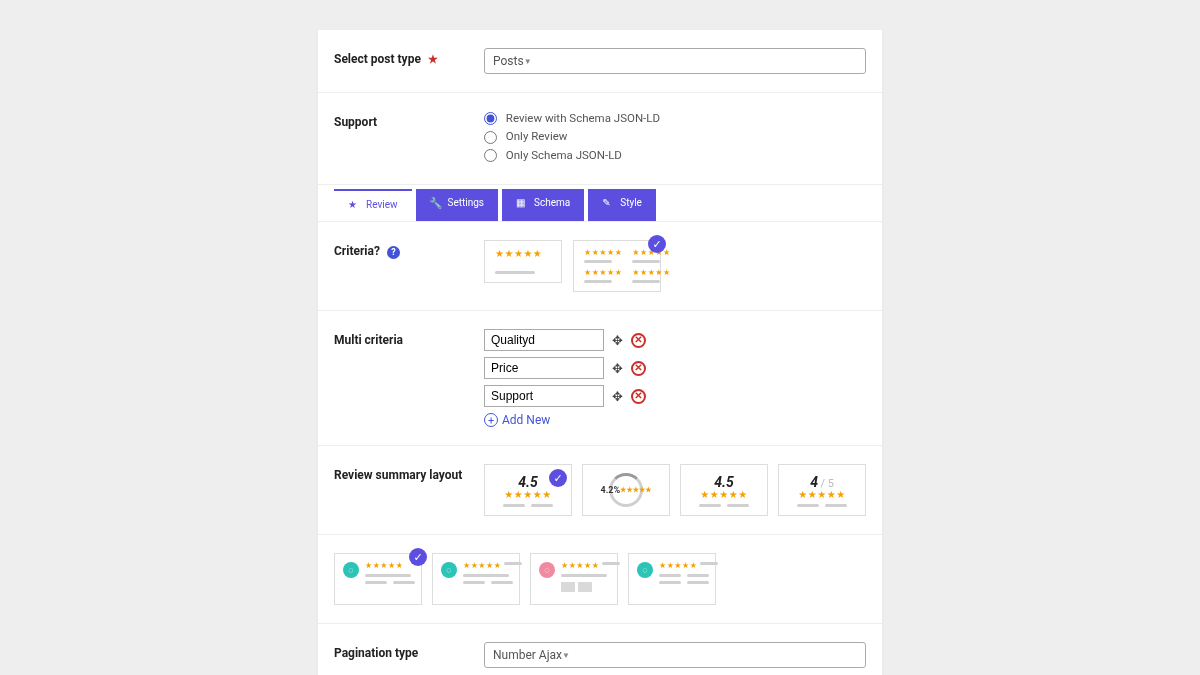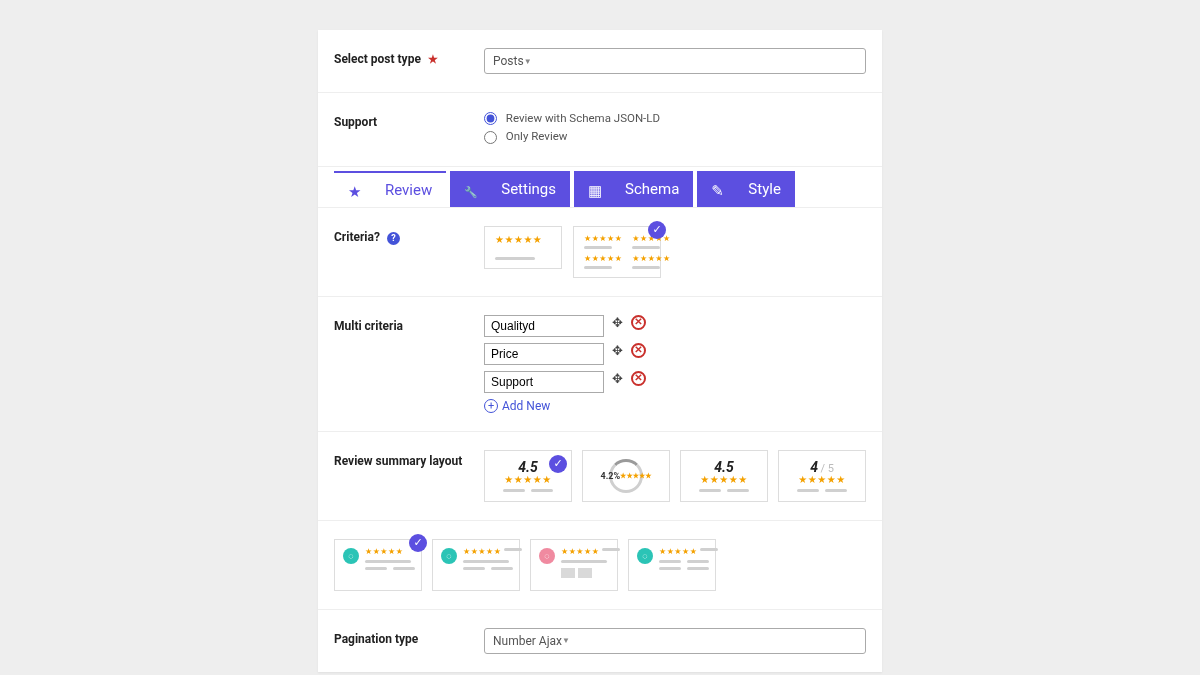--- a/index.html
+++ b/index.html
@@ -30,22 +30,22 @@
     position:relative; display:flex; align-items:center; justify-content:flex-start;
   }
   .select::after { content:"▼"; font-size:8px; color:#888; }
 
   .radio-group label { display:block; color:#555; font-size:11.5px; margin-bottom:4px; cursor:pointer; }
   .radio-group input { accent-color:#4353d8; margin-right:6px; vertical-align:middle; }
 
   
   .tabs { display:flex; padding: 0 0 0 16px; border-bottom:1px solid #eee; }
   .tab {
-    display:flex; align-items:center; gap:23px;
-    padding: 8px 14px; font-size:15px; cursor:pointer;
+    display:flex; gap:4px;
+    padding: 8px 14px; font-size:10px; cursor:pointer;
     background:#5c4fe0; color:#fff; margin-right:4px;
   }
   .tab.active { background:#fff; color:#5c4fe0; border-top:2px solid #5c4fe0; }
   .tab .ico { width:14px; height:14px; }
   .ico-star::before { content:"★"; }
   .ico-wrench::before { content:"🔧"; font-size:11px; }
   .ico-table::before { content:"▦"; }
   .ico-brush::before { content:"✎"; }
 
   
@@ -59,21 +59,21 @@
     display:flex; align-items:center; justify-content:center; font-size:11px;
   }
   .stars { color:#f4a100; font-size:10px; letter-spacing:0.5px; line-height:1; }
   .bar-line { height:3px; border-radius:2px; background:#d0d0d0; }
   .bar-line.short { width:40px; }
   .bar-line.med { width:28px; }
   .bar-line.tiny { width:22px; }
   .bar-pair { display:flex; gap:6px; margin-top:4px; }
 
   
-  .crit-row { display:flex; gap:8px; margin-bottom:6px; }
+  .crit-row { display:flex; align-items:center; gap:8px; margin-bottom:6px; }
   .crit-row input {
     width:120px; height:22px; border:1px solid #aaa; padding:0 6px; font-size:12px;
   }
   .move-handle { color:#444; font-size:13px; cursor:move; }
   .del-btn {
     width:15px; height:15px; border-radius:50%; border:2px solid #c9302c;
     color:#c9302c; display:inline-flex; align-items:center; justify-content:center;
     font-size:10px; font-weight:700; cursor:pointer; line-height:1;
   }
   .add-new { display:flex; align-items:center; gap:4px; color:#4353d8; font-size:12px; cursor:pointer; }
@@ -131,20 +131,24 @@
     <div class="label">Support</div>
     <div class="control radio-group">
       <label>
         <input type="radio" name="support" checked="" style="">
         <span>Review with Schema JSON-LD</span>
       </label>
       <label>
         <input type="radio" name="support" style="">
         <span>Only Review</span>
       </label>
+      <label>
+        <input type="radio" name="support" style="">
+        <span>Only Schema JSON-LD</span>
+      </label>
     </div>
   </div>
 
   <div class="tabs" style="padding-top:4px;">
     <div class="tab active">
       <span class="ico ico-star"></span>
       <span>Review</span>
     </div>
     <div class="tab">
       <span class="ico ico-wrench"></span>

